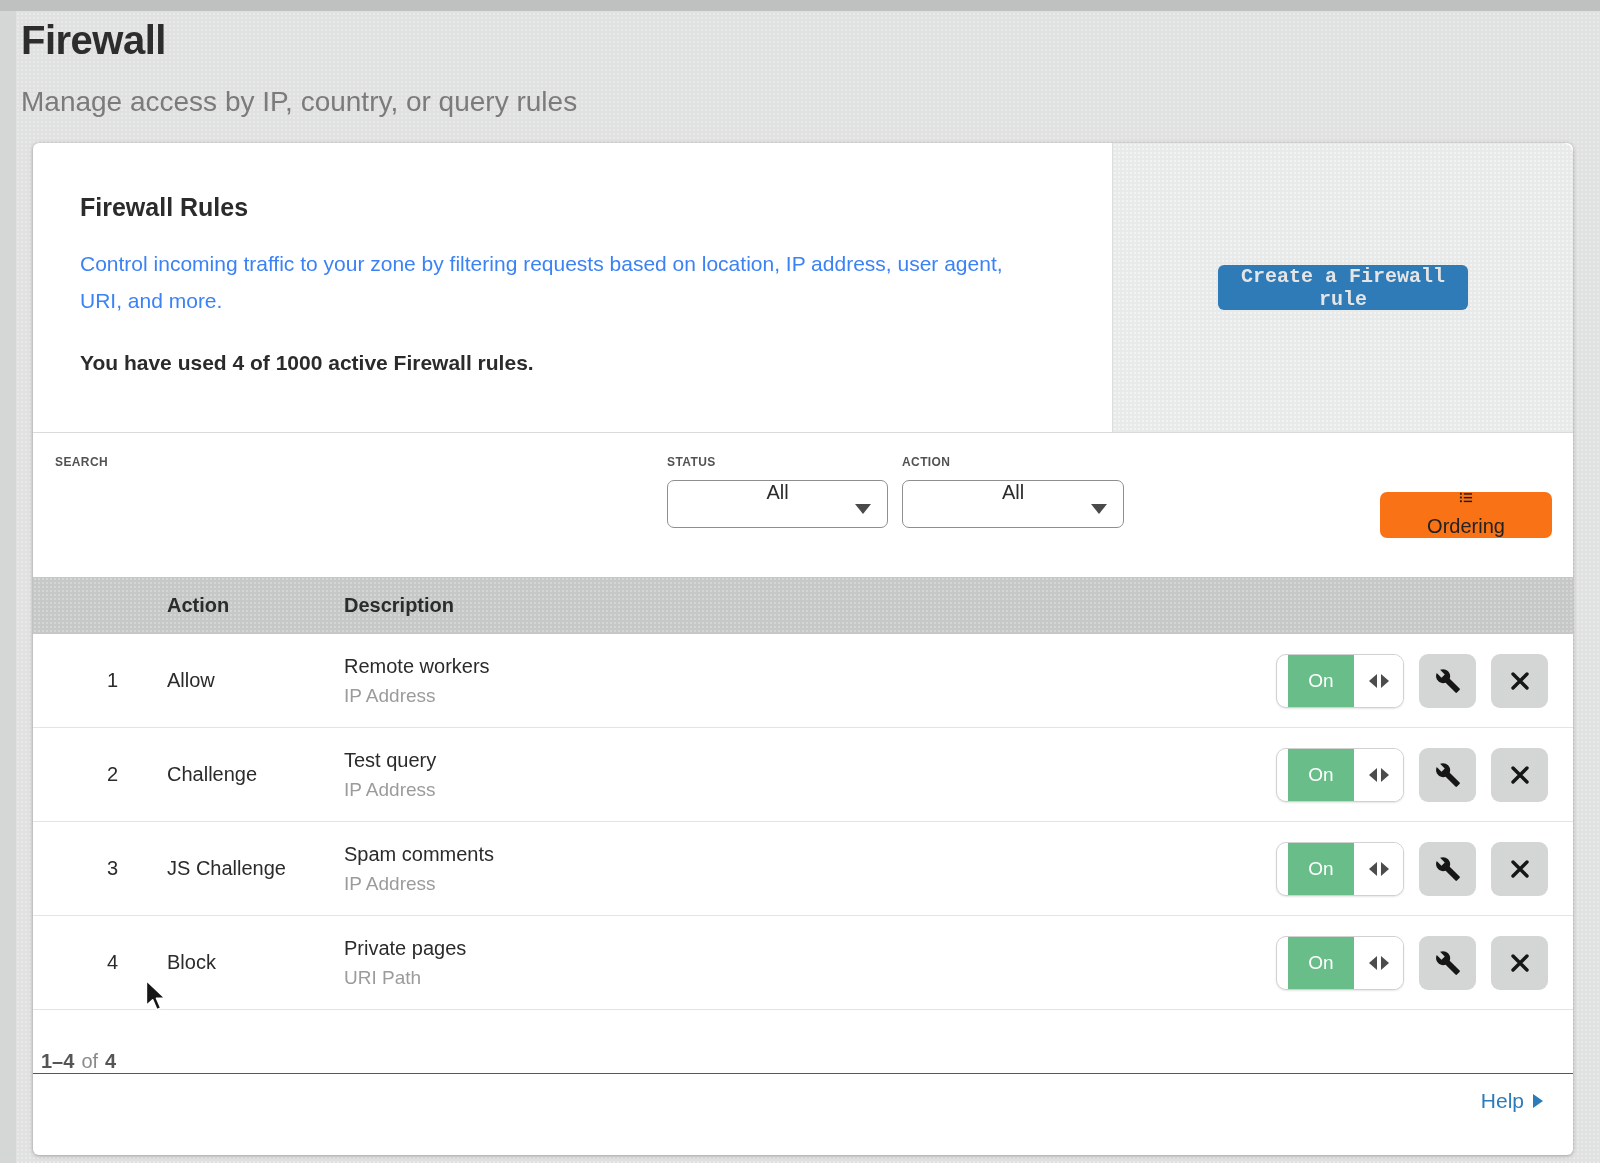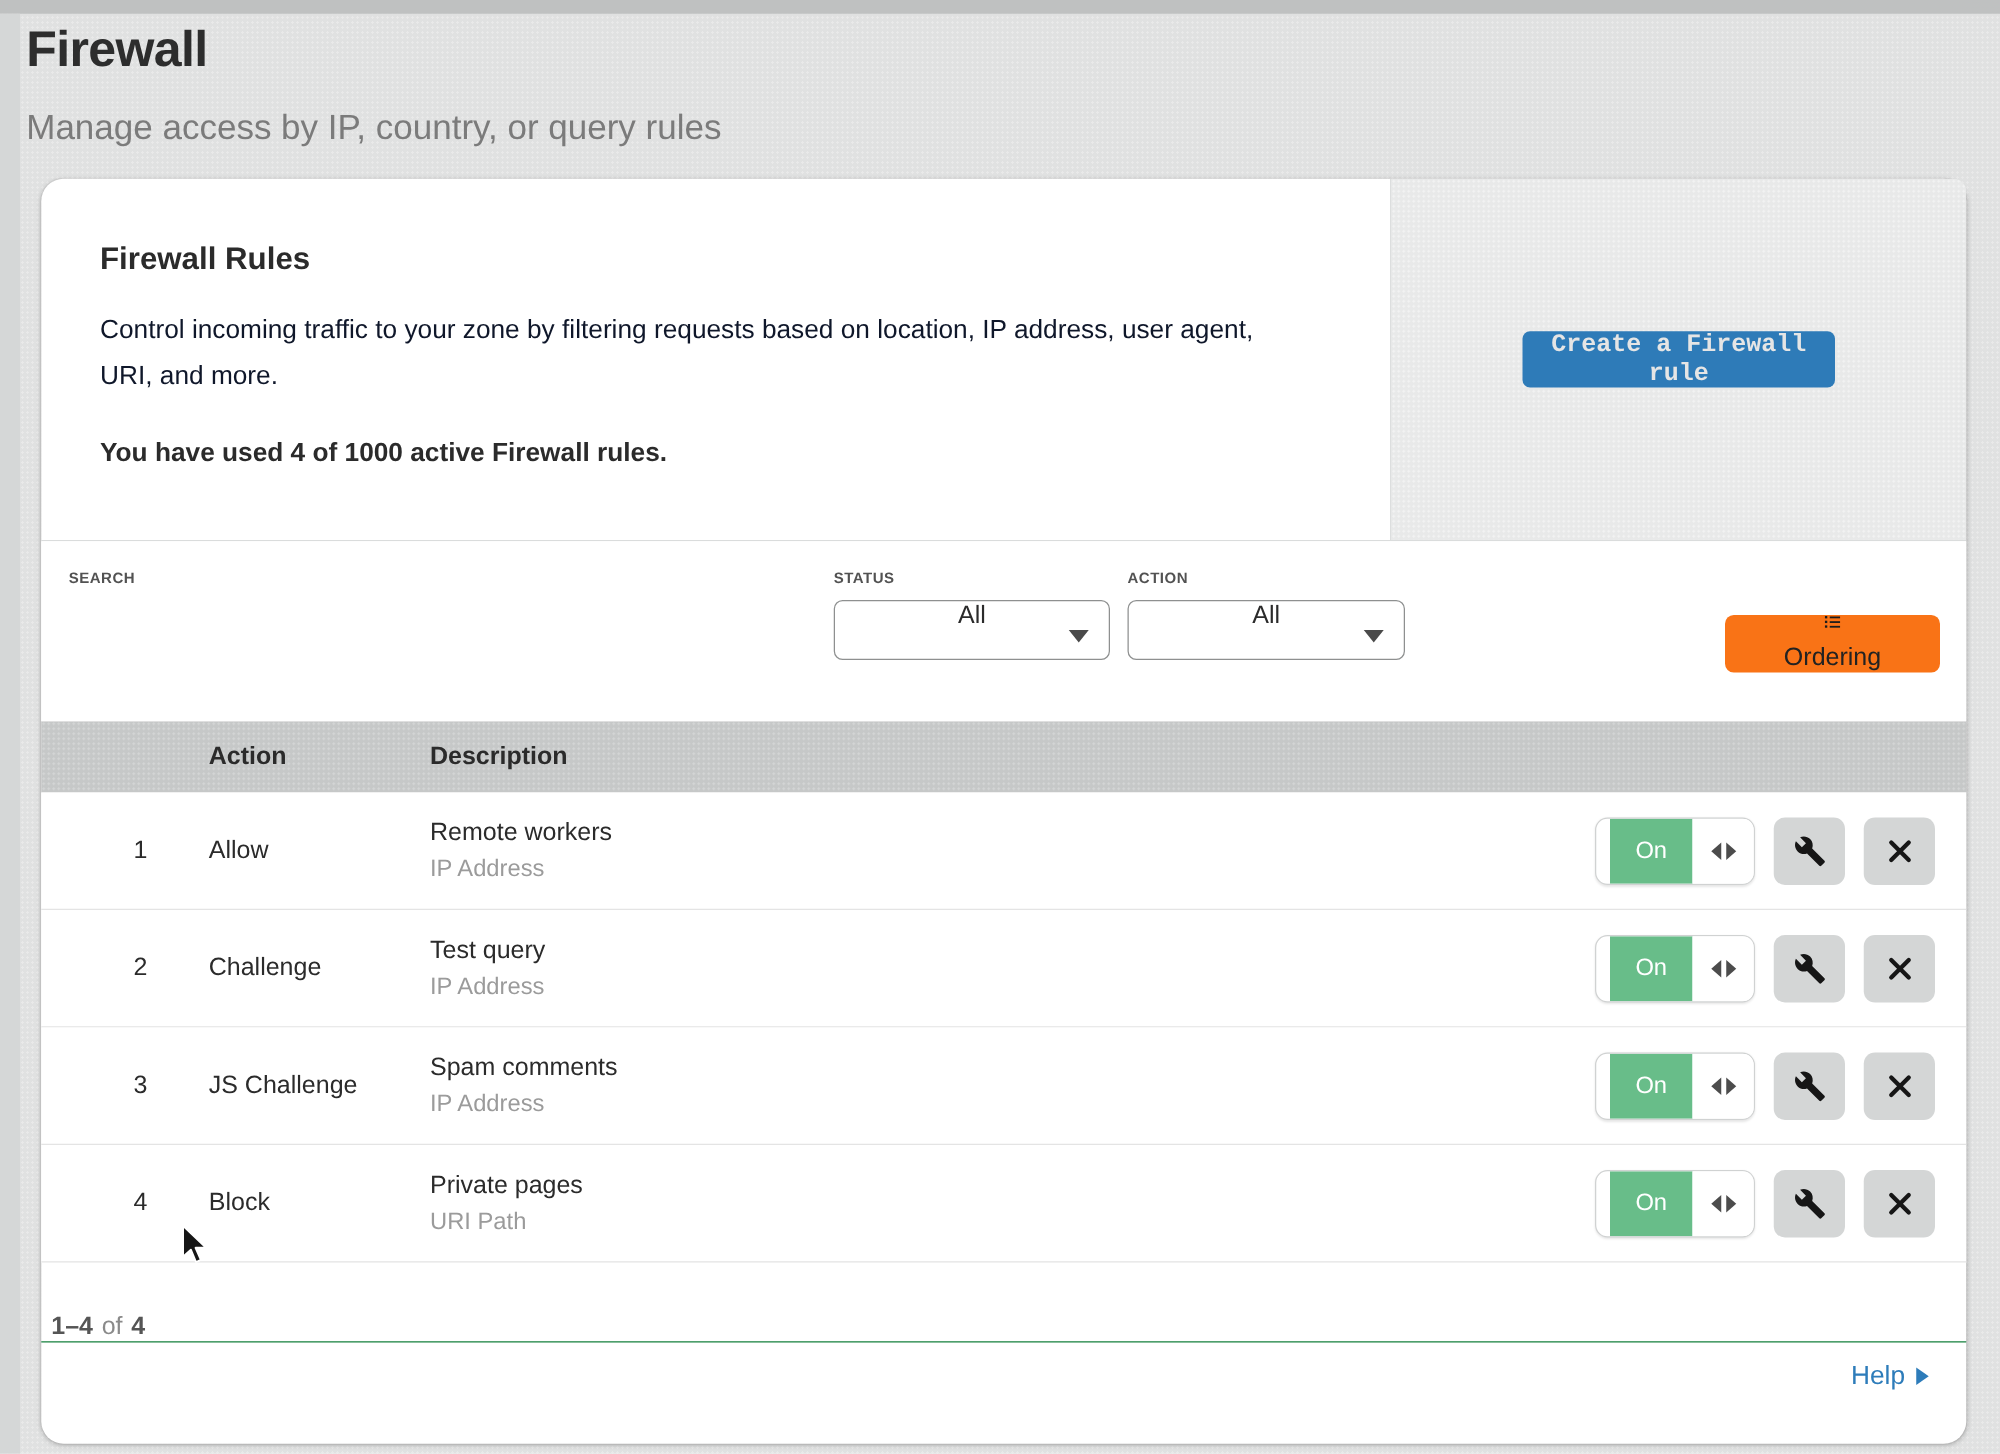--- a/index.html
+++ b/index.html
@@ -15,29 +15,29 @@
   }
   .top-strip { position:absolute; top:0; left:0; right:0; height:11px; background:#bfc1c1; }
   .left-strip { position:absolute; top:11px; left:0; bottom:0; width:16px; background:#d5d7d7; }
 
   .page-header { position:absolute; left:21px; top:11px; }
   .page-title { font-size:40px; line-height:48px; font-weight:700; color:#2d2d2d; letter-spacing:-0.5px; padding-top:5px; }
   .page-subtitle { font-size:28px; line-height:32px; font-weight:400; color:#7b7b7b; padding-top:22px; }
 
   .card {
     position:absolute; left:33px; top:143px; width:1540px; height:1012px;
-    background:#ffffff; border-radius:18px;
+    background:#ffffff; border-radius:6px;
     box-shadow: 0 1px 4px rgba(0,0,0,0.25), 0 0 0 1px rgba(0,0,0,0.03);
   }
 
   
   .card-top { display:flex; height:290px; border-bottom:1px solid #dadcdc; }
   .card-top-left { width:1079px; padding:50px 60px 0 47px; }
   .card-heading { font-size:25px; font-weight:700; color:#2b2b2b; }
-  .card-desc { margin-top:23px; font-size:21px; line-height:37px; color:#0f172a; max-width:955px; }
+  .card-desc { margin-top:23px; font-size:21px; line-height:37px; color:#3b82f6; max-width:955px; }
   .card-usage { margin-top:32px; font-size:21px; font-weight:700; color:#2b2b2b; }
   .card-top-right {
     flex:1; background:#e8e9e9; border-left:1px solid #dcdede; border-top-right-radius:10px;
     background-image: radial-gradient(rgba(255,255,255,0.45) 1px, transparent 1px);
     background-size:4px 4px;
     display:flex; align-items:center; justify-content:center;
   }
   .create-btn {
     width:250px; height:45px; background:#2e7bb8; color:#e5e5e5;
     font-family:Liberation Mono, monospace; font-size:20px; font-weight:700;

